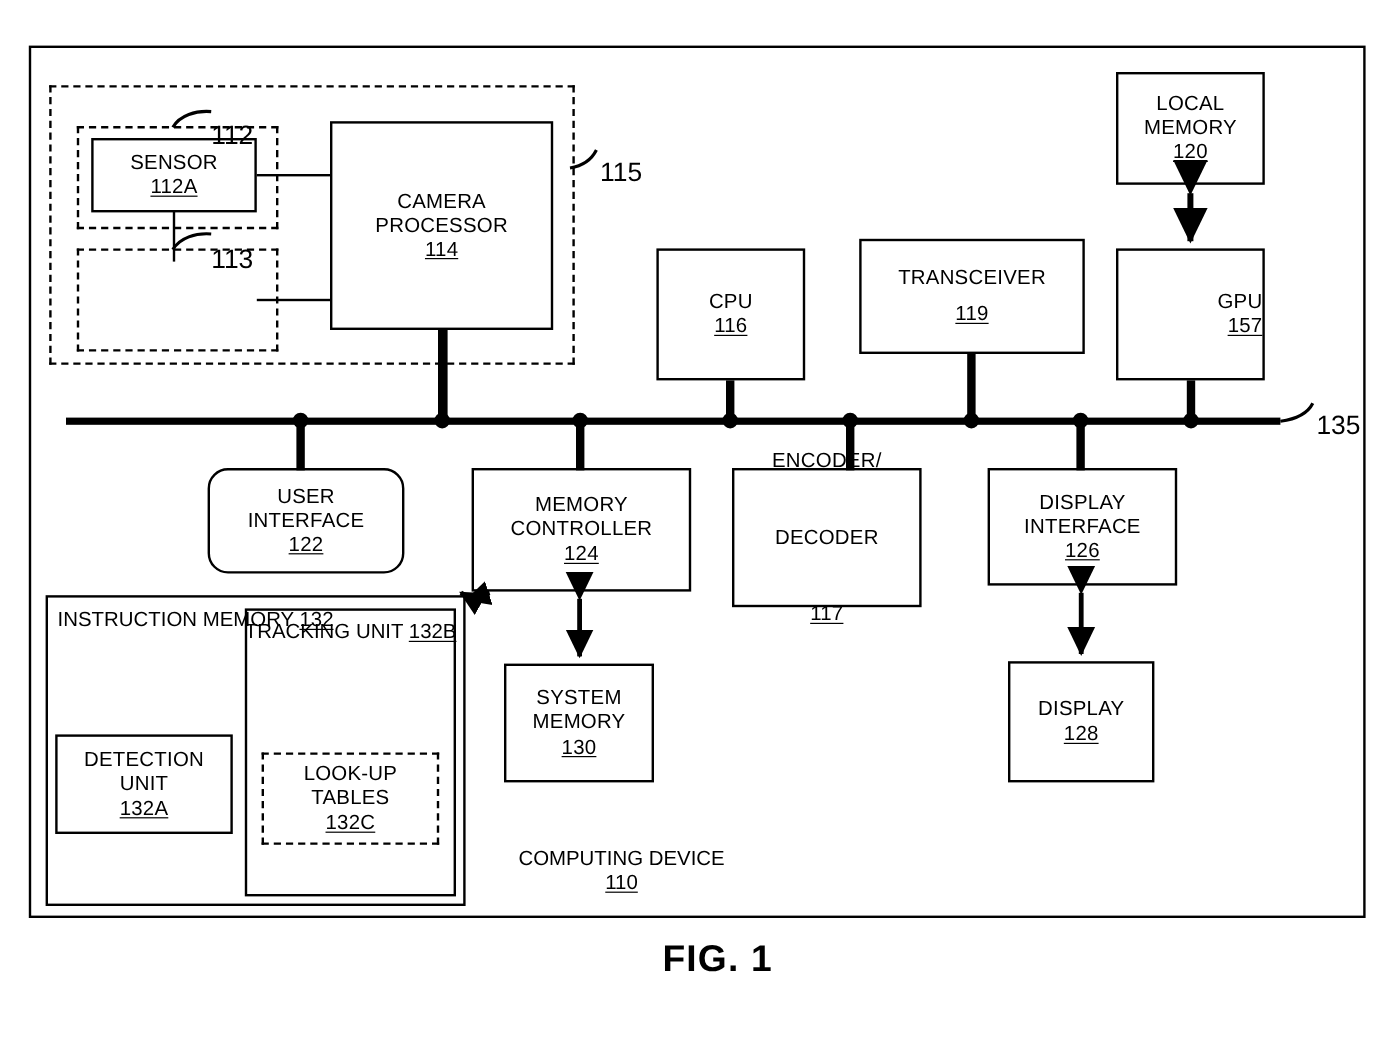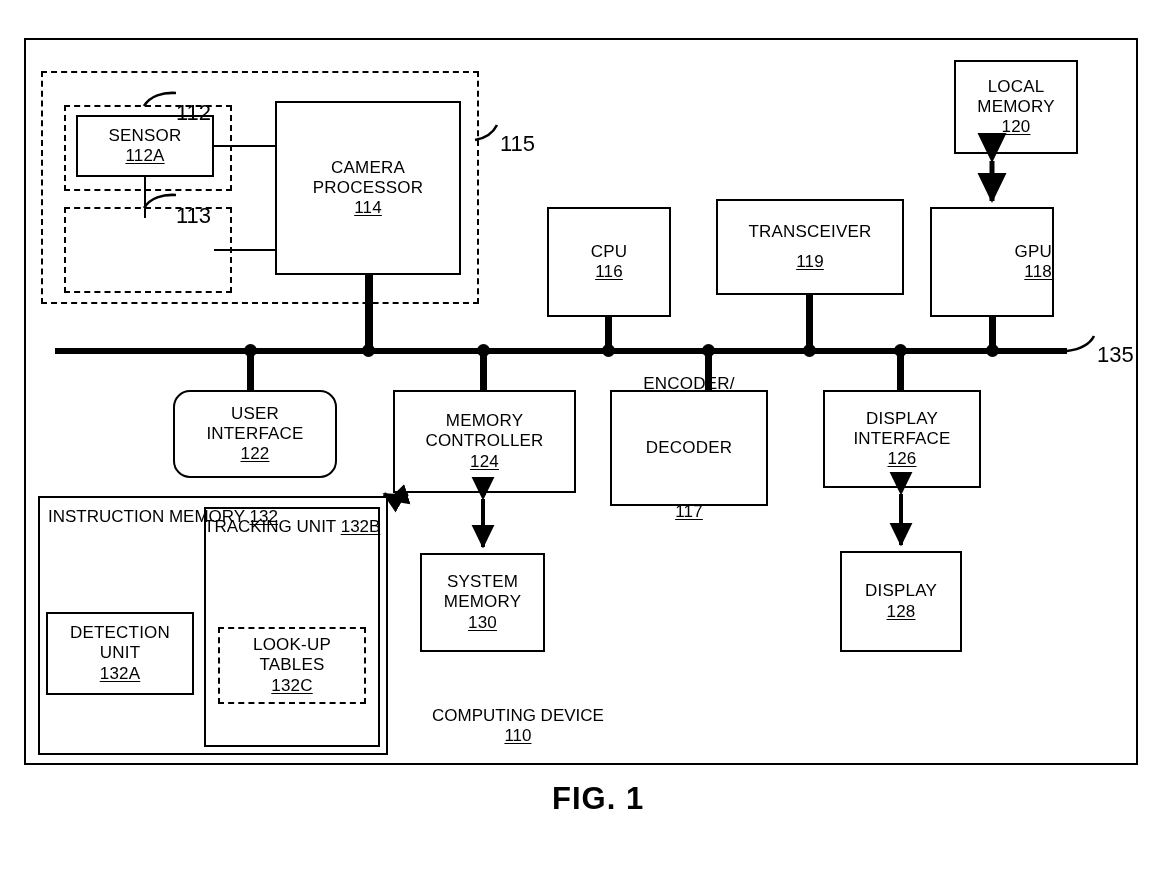--- a/index.html
+++ b/index.html
@@ -158,29 +158,29 @@
   <div class="box" style="left:547px; top:207px; width:124px; height:110px;">
     <span class="lbl">CPU</span>
     <span class="num">116</span>
   </div>
 
   <div class="box" style="left:716px; top:199px; width:188px; height:96px;">
     <span class="lbl">TRANSCEIVER</span>
     <span class="num" style="margin-top:9px;">119</span>
   </div>
 
-  <div class="box" style="left:930px; top:60px; width:124px; height:94px;margin-left:24px;">
+  <div class="box" style="left:930px; top:60px; width:124px; height:94px;">
     <span class="lbl">LOCAL</span>
     <span class="lbl">MEMORY</span>
     <span class="num">120</span>
   </div>
 
   <div class="box" style="left:930px; top:207px; width:124px; height:110px;align-items:flex-end;">
     <span class="lbl">GPU</span>
-    <span class="num">118</span>
+    <span class="num">157</span>
   </div>
 
   <div class="box" style="left:173px; top:390px; width:164px; height:88px;border-radius:17px;">
     <span class="lbl">USER</span>
     <span class="lbl">INTERFACE</span>
     <span class="num">122</span>
   </div>
 
   <div class="box" style="left:393px; top:390px; width:183px; height:103px;">
     <span class="lbl">MEMORY</span>

